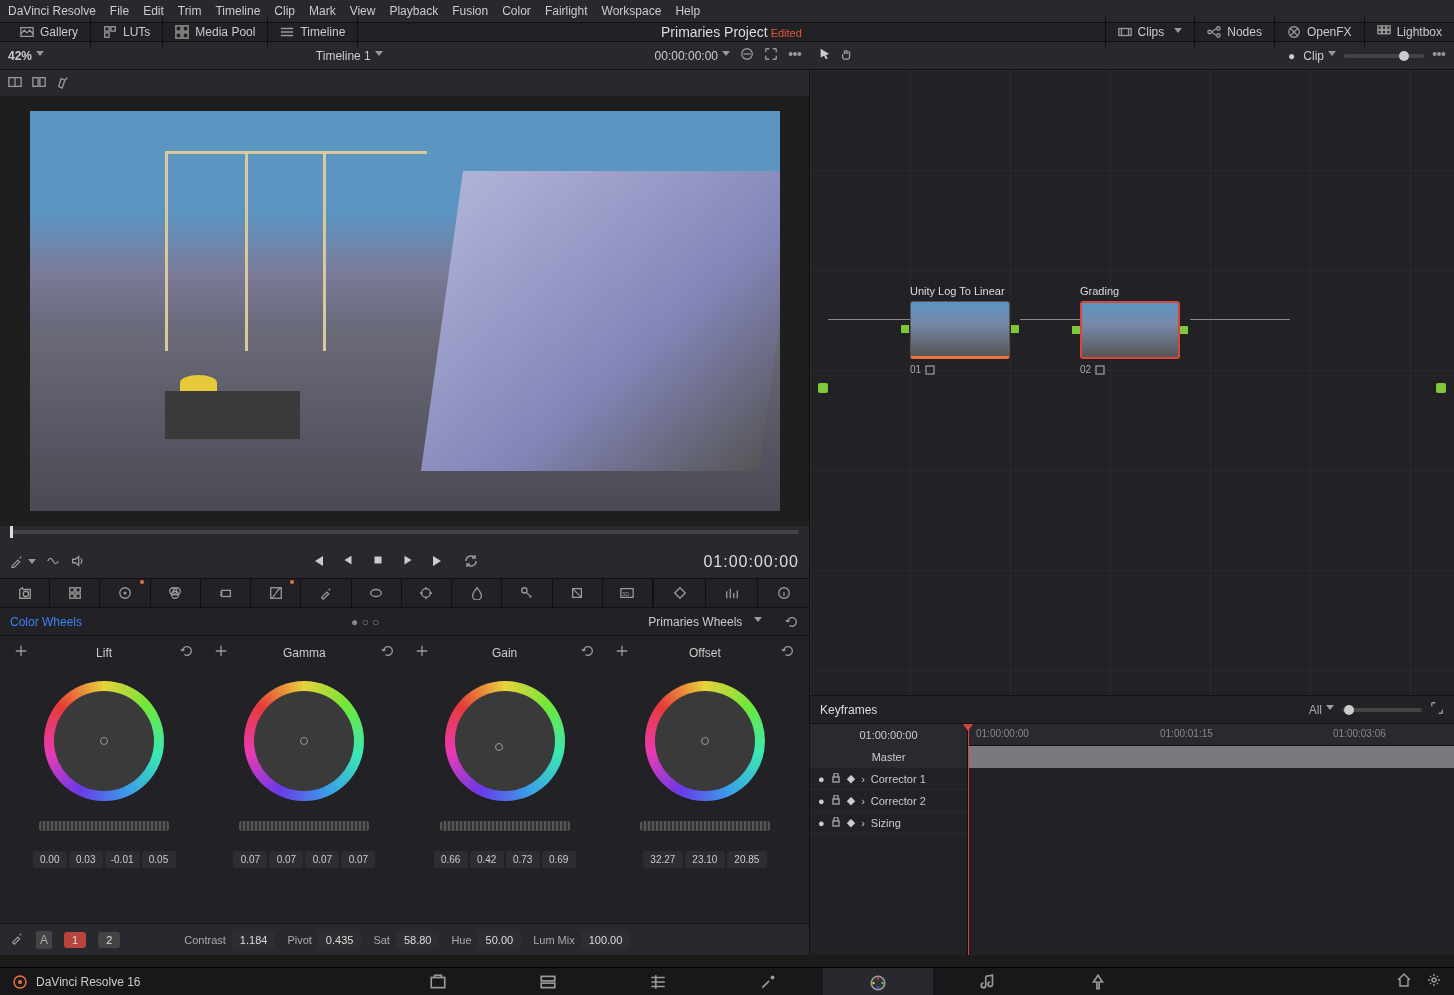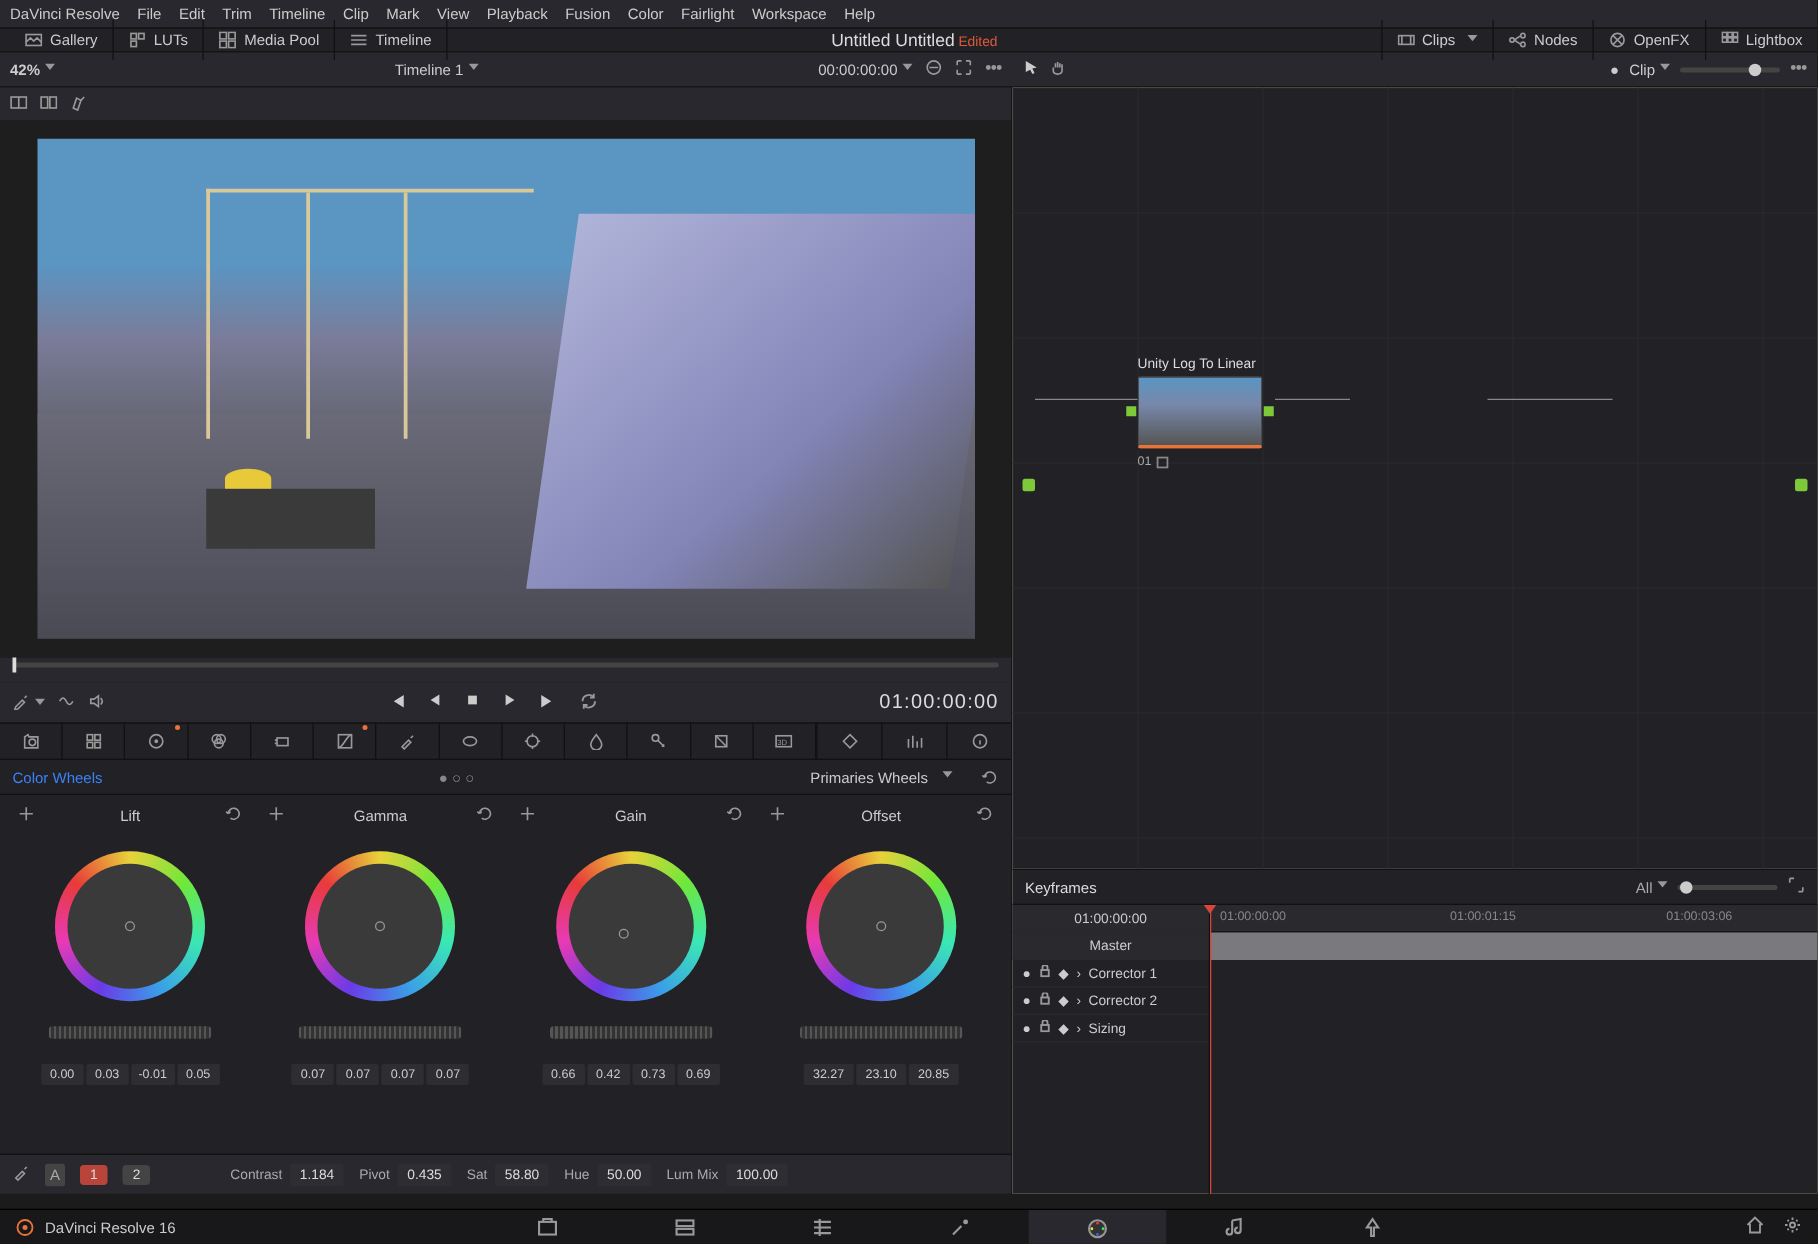--- a/index.html
+++ b/index.html
@@ -26,21 +26,21 @@
 .vb-tlname{flex:1;text-align:center;color:#ccc;}
 .vb-tc{color:#ccc;}
 .vb-right{flex:1;display:flex;align-items:center;padding:0 8px;gap:8px;}
 .vb-clip{margin-left:auto;display:flex;align-items:center;gap:8px;color:#ccc;}
 .slider-sm{width:80px;height:4px;background:#444;border-radius:2px;position:relative;}
 .slider-sm .thumb{position:absolute;width:10px;height:10px;background:#ccc;border-radius:50%;top:-3px;}
 
 
 .main{display:flex;height:calc(100% - 22px - 32px - 28px - 28px);}
 .left-pane{width:810px;display:flex;flex-direction:column;border-right:1px solid #111;}
-.right-pane{flex:1;display:flex;flex-direction:column;background:#fef9c3;}
+.right-pane{flex:1;display:flex;flex-direction:column;background:#0369a1;}
 
 
 .viewer-toolbar{height:26px;background:#28282e;display:flex;align-items:center;padding:0 8px;gap:10px;}
 .viewer{flex:0 0 430px;background:#1e1e1e;display:flex;align-items:center;justify-content:center;position:relative;}
 .viewer-img{width:750px;height:400px;background:linear-gradient(180deg,#5b95c2 0%,#5b95c2 25%,#7a7c9a 40%,#555 70%,#3a3a40 100%);position:relative;overflow:hidden;}
 
 .wall{position:absolute;right:0;top:15%;width:45%;height:75%;background:linear-gradient(135deg,#b0b3d8 0%,#8385b8 60%,#555 100%);transform:skewX(-8deg);}
 .frame{position:absolute;left:18%;top:10%;width:35%;height:50%;border-left:3px solid #d8c89a;border-top:3px solid #d8c89a;}
 .frame::before,.frame::after{content:"";position:absolute;top:0;bottom:0;width:3px;background:#d8c89a;}
 .frame::before{left:30%;} .frame::after{left:60%;}
@@ -177,21 +177,21 @@
         </svg>
         <span>Media Pool</span>
       </div>
     <div class="tb-btn">
         <svg viewBox="0 0 16 16">
           <path d="M1 4h14M1 8h14M1 12h14"></path>
         </svg>
         <span>Timeline</span>
       </div>
   </div>
-  <div class="tb-center"><span>Untitled Untitled</span><span class="edited">Edited</span></div>
+  <div class="tb-center"><span>Primaries Project</span><span class="edited">Edited</span></div>
   <div class="tb-right">
     <div class="tb-btn">
         <svg viewBox="0 0 16 16">
           <rect x="1" y="4" width="14" height="8"></rect>
           <path d="M4 4v8M12 4v8"></path>
         </svg>
         <span>Clips</span>
         <span class="chev"></span>
       </div>
     <div class="tb-btn">
@@ -573,20 +573,30 @@
     <div class="node" style="left: 100px; top: 215px;">
           <div class="node-lbl">Unity Log To Linear</div>
     <div class="node-box  acc">
       <div class="conn-in"></div>
             <div class="conn-out"></div>
     </div>
     <div class="node-num">01 <svg width="10" height="10" viewBox="0 0 10 10">
               <rect x="1" y="1" width="8" height="8" stroke="#888"></rect>
             </svg></div>
         </div>
+        <div class="node" style="left: 270px; top: 215px;">
+          <div class="node-lbl">Grading</div>
+    <div class="node-box sel ">
+      <div class="conn-in"></div>
+            <div class="conn-out"></div>
+    </div>
+    <div class="node-num">02 <svg width="10" height="10" viewBox="0 0 10 10">
+              <rect x="1" y="1" width="8" height="8" stroke="#888"></rect>
+            </svg></div>
+        </div>
       </div>
 
     <div class="kf-panel">
       <div class="kf-header">
         <span class="ttl">Keyframes</span>
         <div class="mode">
           <span><span>All</span><span class="chev"></span></span>
           <div class="slider-sm">
               <div class="thumb" style="left:2px"></div>
             </div>

